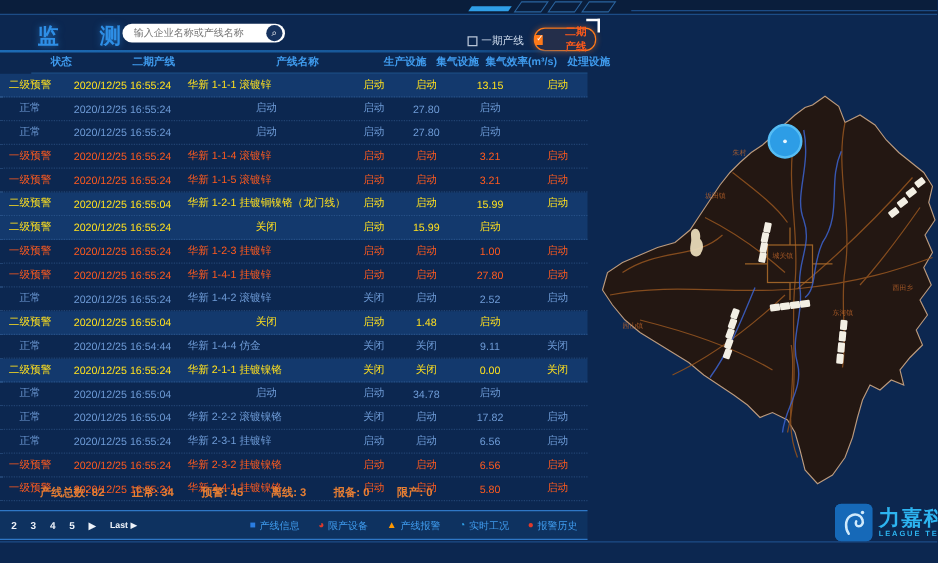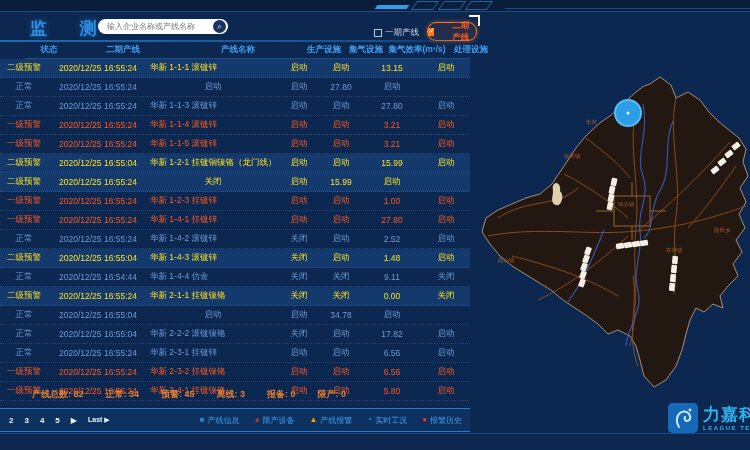--- a/index.html
+++ b/index.html
@@ -111,21 +111,20 @@
         <span class="cell c-status">正常</span>
         <span class="cell c-time">2020/12/25 16:55:24</span>
         <span class="cell">启动</span>
         <span class="cell">启动</span>
         <span class="cell">27.80</span>
         <span class="cell">启动</span>
       </div>
       <div class="row normal">
         <span class="cell c-status">正常</span>
         <span class="cell c-time">2020/12/25 16:55:24</span>
-        <span class="cell c-name">华新 1-1-3 滚镀锌</span>
         <span class="cell">启动</span>
         <span class="cell">启动</span>
         <span class="cell">27.80</span>
         <span class="cell">启动</span>
       </div>
       <div class="row warn1">
         <span class="cell c-status">一级预警</span>
         <span class="cell c-time">2020/12/25 16:55:24</span>
         <span class="cell c-name">华新 1-1-4 滚镀锌</span>
         <span class="cell">启动</span>
@@ -182,21 +181,20 @@
         <span class="cell c-time">2020/12/25 16:55:24</span>
         <span class="cell c-name">华新 1-4-2 滚镀锌</span>
         <span class="cell">关闭</span>
         <span class="cell">启动</span>
         <span class="cell">2.52</span>
         <span class="cell">启动</span>
       </div>
       <div class="row warn2">
         <span class="cell c-status">二级预警</span>
         <span class="cell c-time">2020/12/25 16:55:04</span>
-        <span class="cell c-name">华新 1-4-3 滚镀锌</span>
         <span class="cell">关闭</span>
         <span class="cell">启动</span>
         <span class="cell">1.48</span>
         <span class="cell">启动</span>
       </div>
       <div class="row normal">
         <span class="cell c-status">正常</span>
         <span class="cell c-time">2020/12/25 16:54:44</span>
         <span class="cell c-name">华新 1-4-4 仿金</span>
         <span class="cell">关闭</span>

